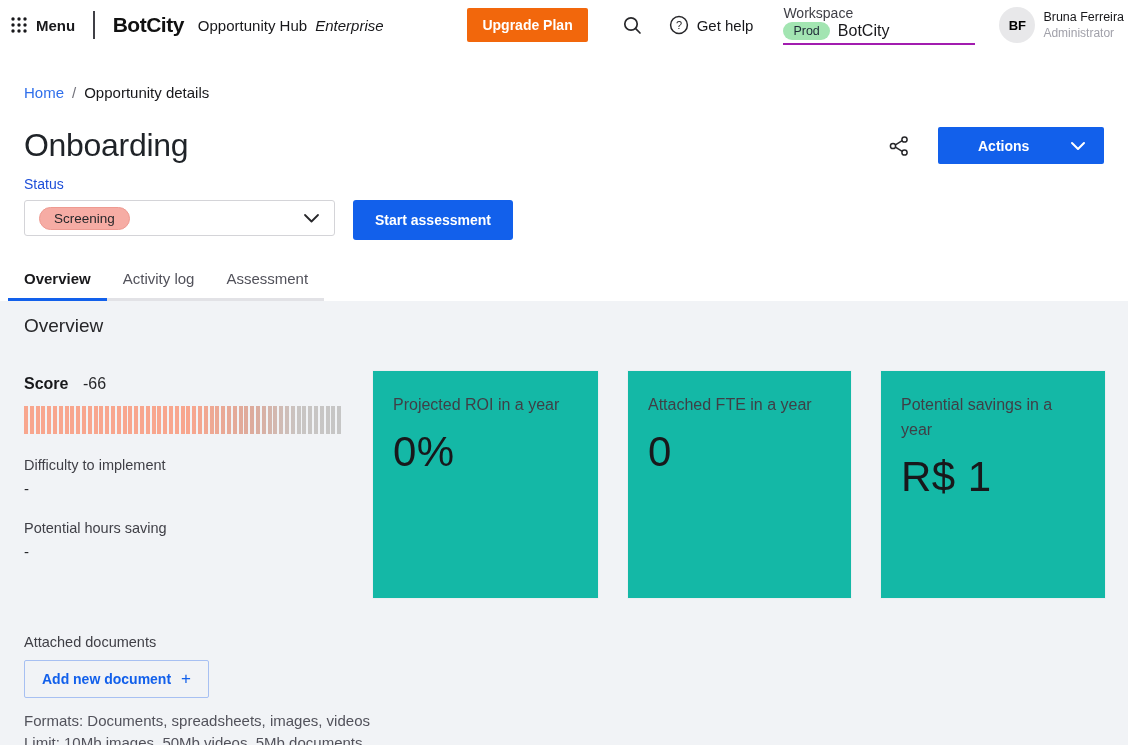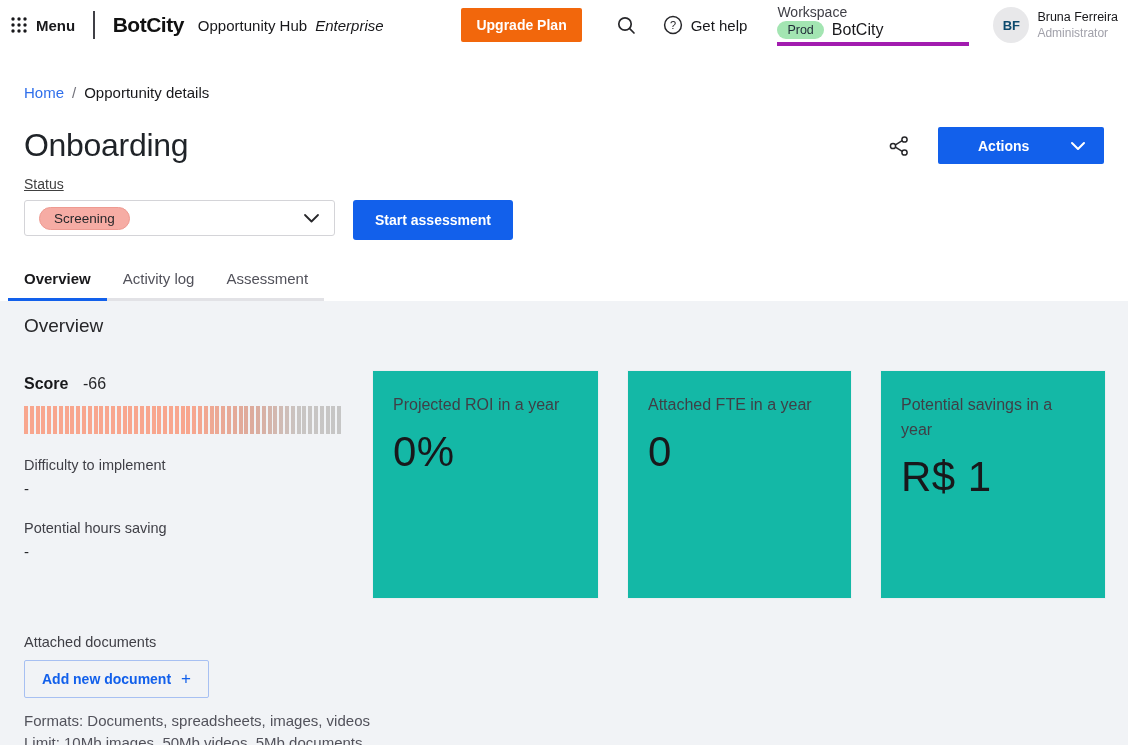--- a/index.html
+++ b/index.html
@@ -1,60 +1,60 @@
 <!DOCTYPE html>
 <html><head>
 <meta charset="utf-8">
 <style>
   * { margin:0; padding:0; box-sizing:border-box; }
   html,body { width:1128px; height:745px; overflow:hidden; background:#fff;
     font-family:"Liberation Sans", sans-serif; color:#18181B; }
 
   
-  .header { display:flex; align-items:center; height:50px; padding:0 10px 0 10px; background:#fff; }
+  .header { display:flex; align-items:center; height:50px; padding:0 4px 0 10px; background:#fff; }
   .menu-btn { display:flex; align-items:center; gap:8px; cursor:pointer; }
   .menu-btn span { font-size:15px; font-weight:700; color:#18181B; }
   .hdr-divider { width:1.5px; height:28px; background:#3F3F46; margin:0 18px; }
   .logo { font-size:21px; font-weight:800; letter-spacing:-0.5px; color:#111; }
   .product { margin-left:14px; font-size:15px; color:#18181B; }
   .product em { font-style:italic; margin-left:4px; }
   .hdr-spacer { flex:1; }
   .upgrade-btn { background:#F2670C; color:#fff; font-size:14px; font-weight:700;
     border:none; border-radius:2px; padding:9px 15px; cursor:pointer; }
   .icon-btn { background:none; border:none; cursor:pointer; display:flex; align-items:center; }
   .search-btn { margin-left:34px; }
   .help { margin-left:26px; display:flex; align-items:center; gap:8px; cursor:pointer; }
   .help span { font-size:15px; color:#18181B; }
   .workspace { margin-left:30px; width:192px; }
   .ws-label { font-size:14px; color:#3F3F46; margin-bottom:1px; }
-  .ws-row { display:flex; align-items:center; gap:8px; border-bottom:4px solid #a21caf;
+  .ws-row { display:flex; align-items:center; gap:8px; border-bottom:2px solid #a21caf;
     padding-bottom:3px; cursor:pointer; }
   .ws-pill { background:#A3E5B2; color:#1F2937; font-size:12.5px; padding:2px 10px; border-radius:999px; }
   .ws-name { font-size:16px; color:#18181B; }
   .user { margin-left:24px; display:flex; align-items:center; gap:8px; cursor:pointer; }
-  .avatar { width:36px; height:36px; border-radius:50%; background:#E8E8EA; color:#0c4a6e;
+  .avatar { width:36px; height:36px; border-radius:50%; background:#E8E8EA; color:#000000;
     font-size:13px; font-weight:600; display:flex; align-items:center; justify-content:center; }
   .user-name { font-size:12.5px; color:#18181B; }
   .user-role { font-size:12px; color:#A1A1AA; margin-top:2px; }
 
   
   .breadcrumb { padding:34px 24px 0; font-size:15px; display:flex; gap:8px; }
   .bc-home { color:#2F6FEB; cursor:pointer; text-decoration:none; }
   .bc-sep { color:#71717A; }
   .bc-current { color:#18181B; }
   .title-row { display:flex; align-items:center; padding:26px 24px 0; }
   .page-title { font-size:32px; font-weight:500; color:#1F2328; letter-spacing:-0.3px; }
   .title-spacer { flex:1; }
   .share-btn { margin-right:28px; }
   .actions-btn { width:166px; height:37px; background:#1260EB; color:#fff; border:none;
     border-radius:2px; font-size:14px; font-weight:700; display:flex; align-items:center;
     justify-content:space-between; padding:0 18px 0 40px; cursor:pointer; }
 
   
-  .status-label { padding:12px 24px 0; font-size:14px; color:#404040;text-decoration:underline; }
+  .status-label { padding:12px 24px 0; font-size:14px; color:#1d4ed8; }
   .status-row { display:flex; align-items:flex-start; gap:18px; padding:8px 24px 0; }
   .status-select { width:311px; height:36px; background:#fff; border:1px solid #D4D4D8;
     border-radius:3px; display:flex; align-items:center; justify-content:space-between;
     padding:0 14px; cursor:pointer; }
   .status-pill { background:#F6ACA4; border:1px solid #EE9A91; color:#27272A;
     font-size:13.5px; padding:3px 14px; border-radius:999px; }
   .start-btn { height:40px; background:#1260EB; color:#fff; border:none; border-radius:3px;
     font-size:14px; font-weight:700; padding:0 22px; cursor:pointer; }
 
   

